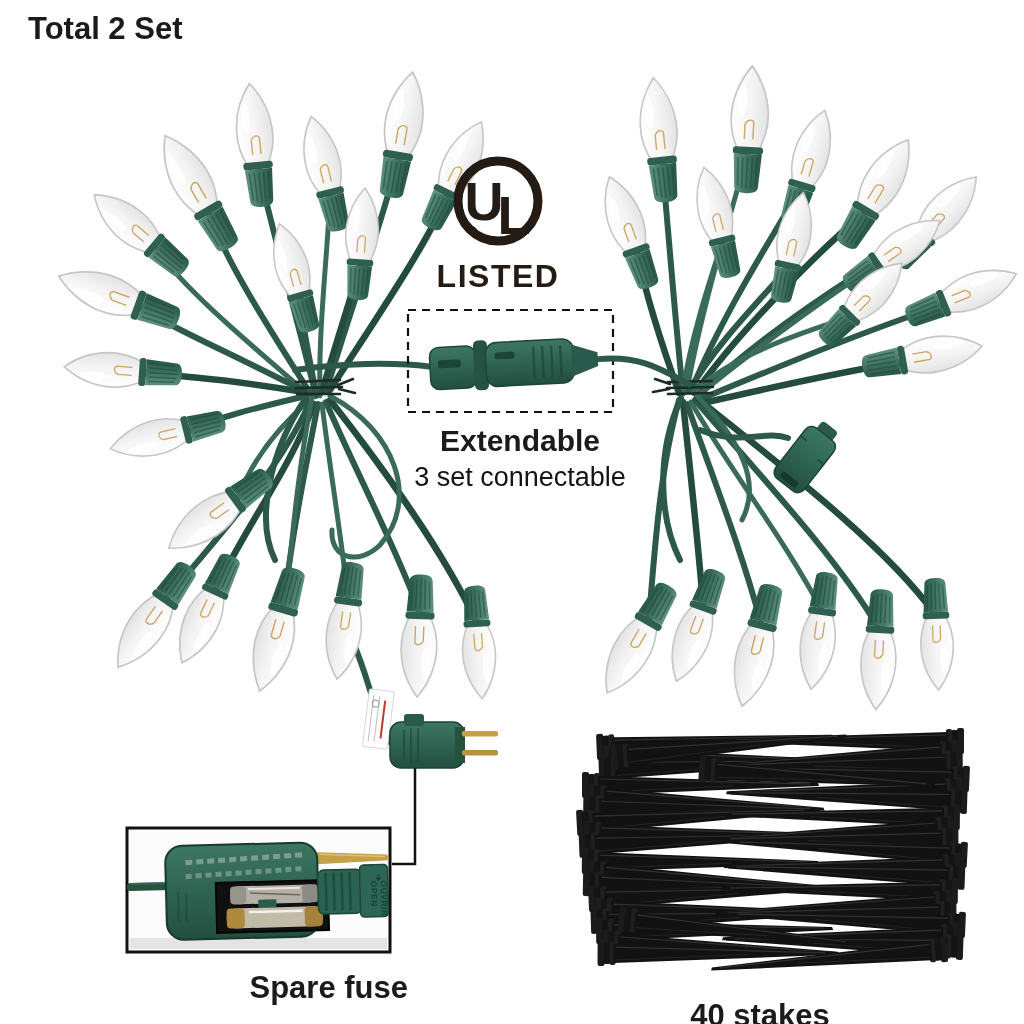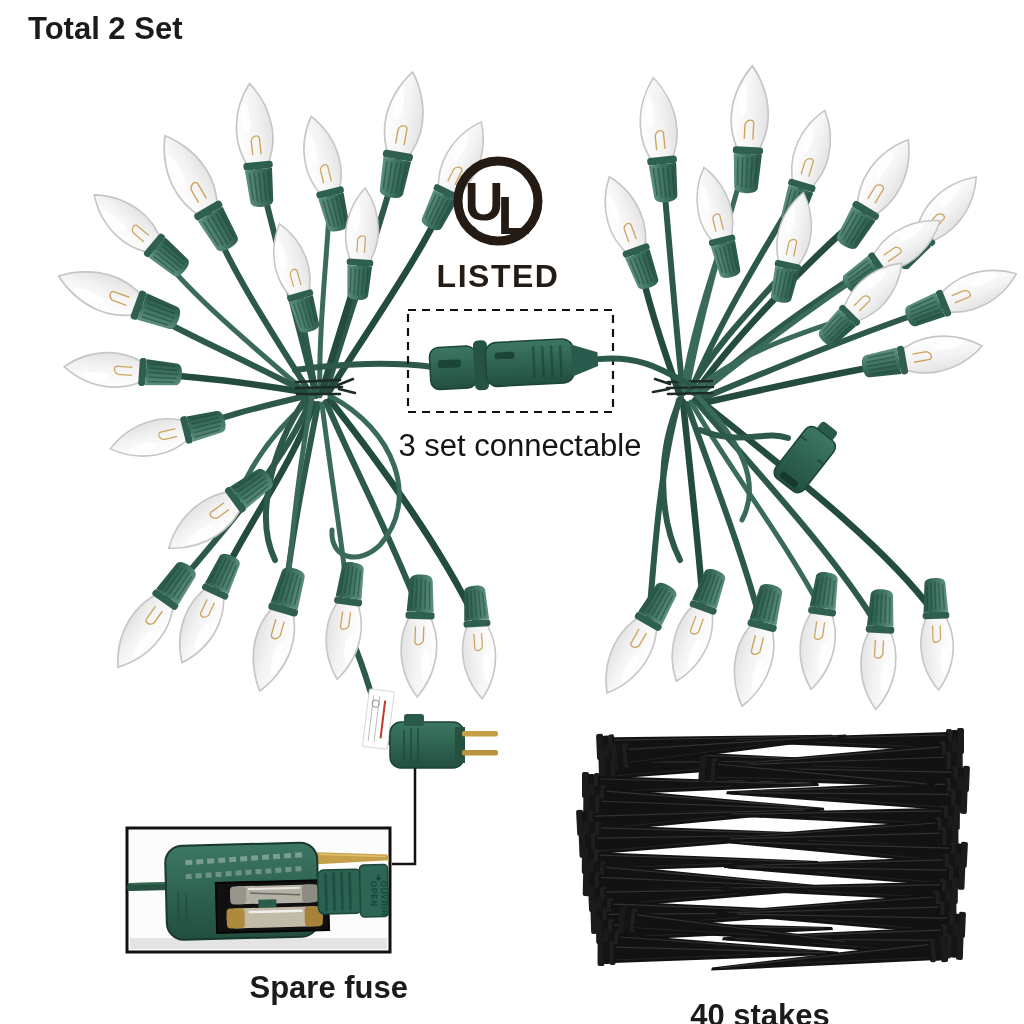--- a/index.html
+++ b/index.html
@@ -5,21 +5,21 @@
   html,body{margin:0;padding:0;background:#ffffff;}
   .stage{
     position:relative;width:1024px;height:1024px;background:#ffffff;overflow:hidden;
     font-family:"Liberation Sans",sans-serif;color:#1c1c1c;
   }
   .stage svg{position:absolute;left:0;top:0;}
   .txt{position:absolute;white-space:nowrap;text-align:right;}
   .header{left:28px;top:10px;font-size:31px;line-height:37px;font-weight:bold;color:#1b1b1b;}
   .conn-caption{left:360px;top:424px;width:320px;text-align:center;}
   .conn-caption .t1{font-size:30px;font-weight:bold;color:#1b1b1b;}
-  .conn-caption .t2{font-size:31px;font-weight:400;margin-top:4px;color:#141414;}
+  .conn-caption .t2{font-size:27px;font-weight:400;margin-top:4px;color:#141414;}
   .cap-fuse{left:108px;top:970px;width:300px;font-size:31px;font-weight:bold;color:#1b1b1b;}
   .cap-stakes{left:600px;top:978px;width:320px;text-align:center;font-size:31px;font-weight:bold;color:#1b1b1b;margin-top:20px;}
   .w  {stroke:#2d594a;stroke-width:6;fill:none;stroke-linecap:round;}
   .w2 {stroke:#3a6b59;stroke-width:5;fill:none;stroke-linecap:round;}
   .w3 {stroke:#234b3e;stroke-width:6.5;fill:none;stroke-linecap:round;}
   .tie{stroke:#1d2b26;stroke-width:2.6;fill:none;stroke-linecap:round;}
   .ul-text{font-family:"Liberation Sans",sans-serif;font-weight:bold;fill:#241b15;}
   .open-text{font-family:"Liberation Sans",sans-serif;font-weight:bold;fill:#16453a;}
 </style>
 </head>
@@ -296,20 +296,21 @@
     <use href="#stake" transform="translate(620,906) rotate(6)"></use>
     <use href="#stake" transform="translate(946,936) scale(-1,1) rotate(5)"></use>
   </g>
 </svg>
 
 <div class="txt header">
   <div>Total 2 Set</div>
 </div>
 
 <div class="txt conn-caption">
+  <div class="t1">Extendable</div>
   <div class="t2">3 set connectable</div>
 </div>
 
 <div class="txt cap-fuse">Spare fuse</div>
 
 <div class="txt cap-stakes">40 stakes</div>
 
 </div>
 
 </body></html>

